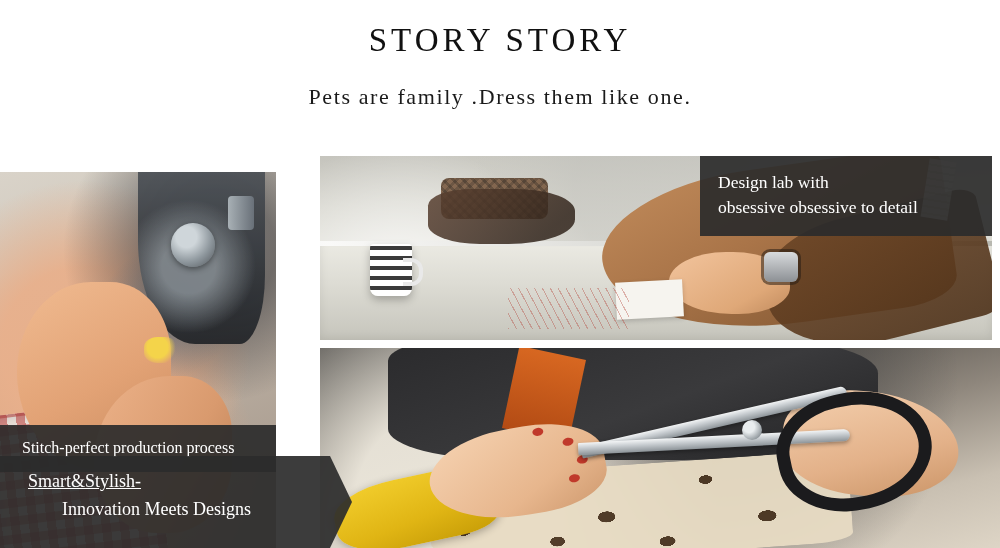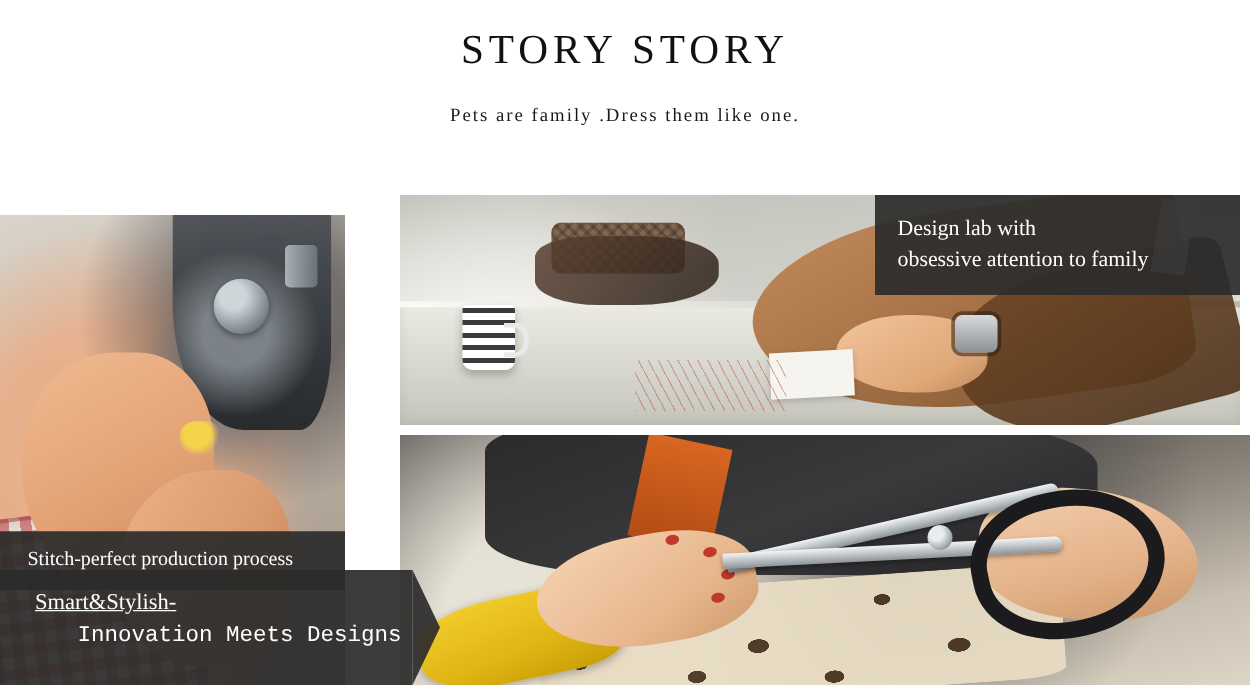--- a/index.html
+++ b/index.html
@@ -26,21 +26,21 @@
     font-family: "Liberation Serif", serif;
     font-size: 33px;
     letter-spacing: 4px;
     color: #111111;
     font-weight: 400;
     margin: 0;
     line-height: 1.1;
   }
   .brand-subtitle {
     font-family: "Liberation Serif", serif;
-    font-size: 15px;
+    font-size: 22px;
     letter-spacing: 1.6px;
     color: #1a1a1a;
     margin: 27px 0 0 0;
     font-weight: 400;
     line-height: 1.1;
   }
 
   
   .collage {
     position: absolute;
@@ -370,21 +370,21 @@
   }
   .caption-smart {
     left: 0;
     bottom: 0;
     width: 330px;
     height: 92px;
     padding: 12px 0 0 28px;
     font-size: 18px;
     line-height: 1.55;
   }
-  .caption-smart .line2 { padding-left: 34px; display: block; font-family: Liberation Mono, monospace; }
+  .caption-smart .line2 { padding-left: 34px; display: block; }
   .caption-smart .line1 { display: block; text-decoration: underline; }
   .caption-arrow {
     position: absolute;
     left: 330px;
     bottom: 0;
     width: 0; height: 0;
     border-top: 46px solid transparent;
     border-bottom: 46px solid transparent;
     border-left: 22px solid rgba(43,43,43,0.92);
   }
@@ -424,21 +424,21 @@
       <div class="arm-sleeve2"></div>
       <div class="hand-lab"></div>
       <div class="watch"></div>
       <div class="mug"></div>
       <div class="paper-sheet"></div>
       <div class="pattern-marks"></div>
       <div class="tape-measure"></div>
     </div>
     <div class="caption caption-design">
       <div>Design lab with</div>
-      <div>obsessive attention to family</div>
+      <div>obsessive obsessive to detail</div>
     </div>
   </div>
 
   <div class="panel panel-bottomright">
     <div class="photo photo-cut">
       <div class="dark-vest"></div>
       <div class="orange-strap"></div>
       <div class="leopard"></div>
       <div class="yellow-tape"></div>
       <div class="hand-cut">

